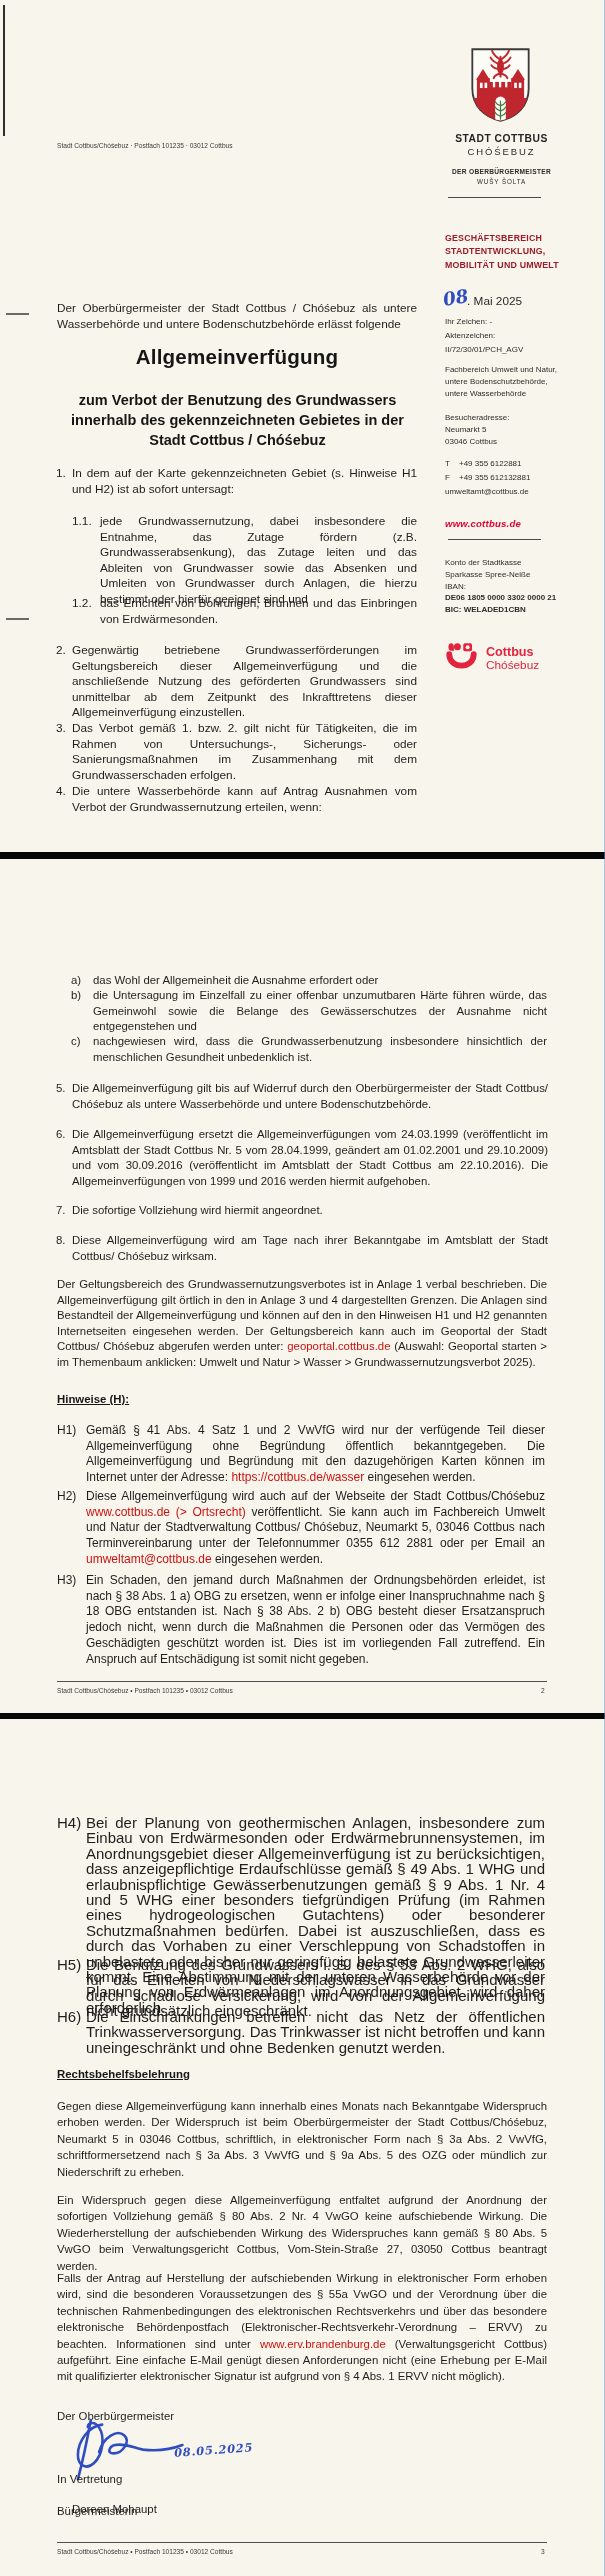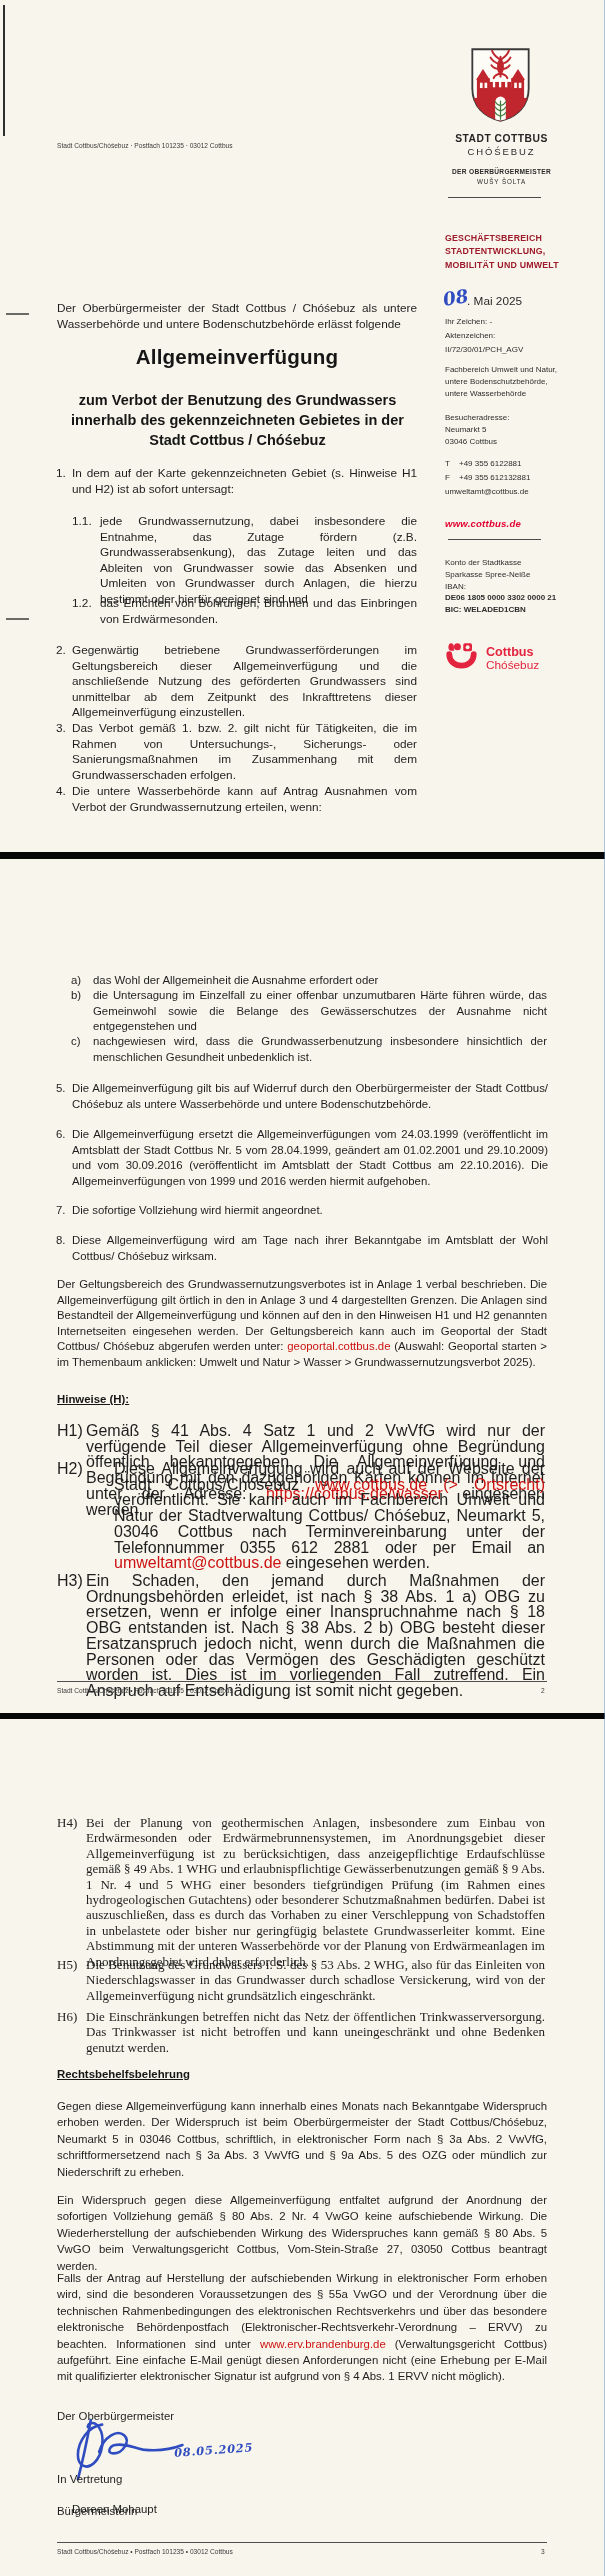--- a/index.html
+++ b/index.html
@@ -12,22 +12,22 @@
   .band{position:absolute;left:0;width:605px;background:#070707;}
   #band1{top:852px;height:6.9px;}
   #band2{top:1713px;height:6.1px;}
   .scan-edge-right{position:absolute;top:0;right:0;width:1.5px;height:2576px;background:rgba(100,150,205,.5);}
   .abs{position:absolute;}
 
   
   .just{text-align:justify;}
   .body1{font-size:11.8px;line-height:16.4px;color:#1e1e1e;}
   .body2{font-size:11.4px;line-height:15.5px;color:#1e1e1e;}
-  .hinw{font-size:16px;line-height:15.7px;color:#1e1e1e;}
-  .hinw3{font-size:13px;line-height:15.4px;color:#1e1e1e;font-family:Liberation Serif, serif;}
+  .hinw{font-size:12px;line-height:15.7px;color:#1e1e1e;}
+  .hinw3{font-size:15px;line-height:15.4px;color:#1e1e1e;}
   .para3{font-size:11.4px;line-height:16.4px;color:#1e1e1e;}
   .li{display:flex;}
   .li .num{flex:0 0 16px;}
   .li.sub .num{flex:0 0 28px;}
   .li.abc .num{flex:0 0 22px;}
   .li.hnum .num{flex:0 0 29px;}
   .li .t{flex:1;}
 
   .doc-title{font-weight:bold;font-size:20.6px;color:#161616;text-align:center;letter-spacing:0.2px;}
   .doc-subtitle{font-weight:bold;font-size:14.5px;line-height:20px;color:#161616;text-align:center;}
@@ -246,37 +246,37 @@
     <div class="abs body2 li" style="left:56px;top:268px;width:492px;">
       <span class="num">6.</span>
       <div class="t just">Die Allgemeinverfügung ersetzt die Allgemeinverfügungen vom 24.03.1999 (veröffentlicht im Amtsblatt der Stadt Cottbus Nr. 5 vom 28.04.1999, geändert am 01.02.2001 und 29.10.2009) und vom 30.09.2016 (veröffentlicht im Amtsblatt der Stadt Cottbus am 22.10.2016). Die Allgemeinverfügungen von 1999 und 2016 werden hiermit aufgehoben.</div>
     </div>
     <div class="abs body2 li" style="left:56px;top:344px;width:492px;">
       <span class="num">7.</span>
       <div class="t">Die sofortige Vollziehung wird hiermit angeordnet.</div>
     </div>
     <div class="abs body2 li" style="left:56px;top:374px;width:492px;">
       <span class="num">8.</span>
-      <div class="t just">Diese Allgemeinverfügung wird am Tage nach ihrer Bekanntgabe im Amtsblatt der Wohl Cottbus/ Chóśebuz wirksam.</div>
+      <div class="t just">Diese Allgemeinverfügung wird am Tage nach ihrer Bekanntgabe im Amtsblatt der Stadt Cottbus/ Chóśebuz wirksam.</div>
     </div>
 
     <div class="abs body2 just" style="left:57px;top:418px;width:490px;">
       <span>Der Geltungsbereich des Grundwassernutzungsverbotes ist in Anlage 1 verbal beschrieben. Die Allgemeinverfügung gilt örtlich in den in Anlage 3 und 4 dargestellten Grenzen. Die Anlagen sind Bestandteil der Allgemeinverfügung und können auf den in den Hinweisen H1 und H2 genannten Internetseiten eingesehen werden. Der Geltungsbereich kann auch im Geoportal der Stadt Cottbus/ Chóśebuz abgerufen werden unter: </span><span class="redlink">geoportal.cottbus.de</span><span> (Auswahl: Geoportal starten &gt; im Themenbaum anklicken: Umwelt und Natur &gt; Wasser &gt; Grundwassernutzungsverbot 2025).</span>
     </div>
 
     <div class="abs huline" style="left:57px;top:534px;">Hinweise (H):</div>
 
     <div class="abs hinw li hnum" style="left:57px;top:564px;width:488px;">
       <span class="num">H1)</span>
       <div class="t just">
         <span>Gemäß § 41 Abs. 4 Satz 1 und 2 VwVfG wird nur der verfügende Teil dieser Allgemeinverfügung ohne Begründung öffentlich bekanntgegeben. Die Allgemeinverfügung und Begründung mit den dazugehörigen Karten können im Internet unter der Adresse: </span><span class="redlink">https://cottbus.de/wasser</span><span> eingesehen werden.</span>
       </div>
     </div>
 
-    <div class="abs hinw li hnum" style="left:57px;top:602px;width:488px;gap:28px;">
+    <div class="abs hinw li hnum" style="left:57px;top:630px;width:488px;">
       <span class="num">H2)</span>
       <div class="t just">
         <span>Diese Allgemeinverfügung wird auch auf der Webseite der Stadt Cottbus/Chóśebuz </span><span class="redlink">www.cottbus.de (&gt; Ortsrecht)</span><span> veröffentlicht. Sie kann auch im Fachbereich Umwelt und Natur der Stadtverwaltung Cottbus/ Chóśebuz, Neumarkt 5, 03046 Cottbus nach Terminvereinbarung unter der Telefonnummer 0355 612 2881 oder per Email an </span><span class="redlink">umweltamt@cottbus.de</span><span> eingesehen werden.</span>
       </div>
     </div>
 
     <div class="abs hinw li hnum" style="left:57px;top:714px;width:488px;">
       <span class="num">H3)</span>
       <div class="t just">Ein Schaden, den jemand durch Maßnahmen der Ordnungsbehörden erleidet, ist nach § 38 Abs. 1 a) OBG zu ersetzen, wenn er infolge einer Inanspruchnahme nach § 18 OBG entstanden ist. Nach § 38 Abs. 2 b) OBG besteht dieser Ersatzanspruch jedoch nicht, wenn durch die Maßnahmen die Personen oder das Vermögen des Geschädigten geschützt worden ist. Dies ist im vorliegenden Fall zutreffend. Ein Anspruch auf Entschädigung ist somit nicht gegeben.</div>
     </div>

